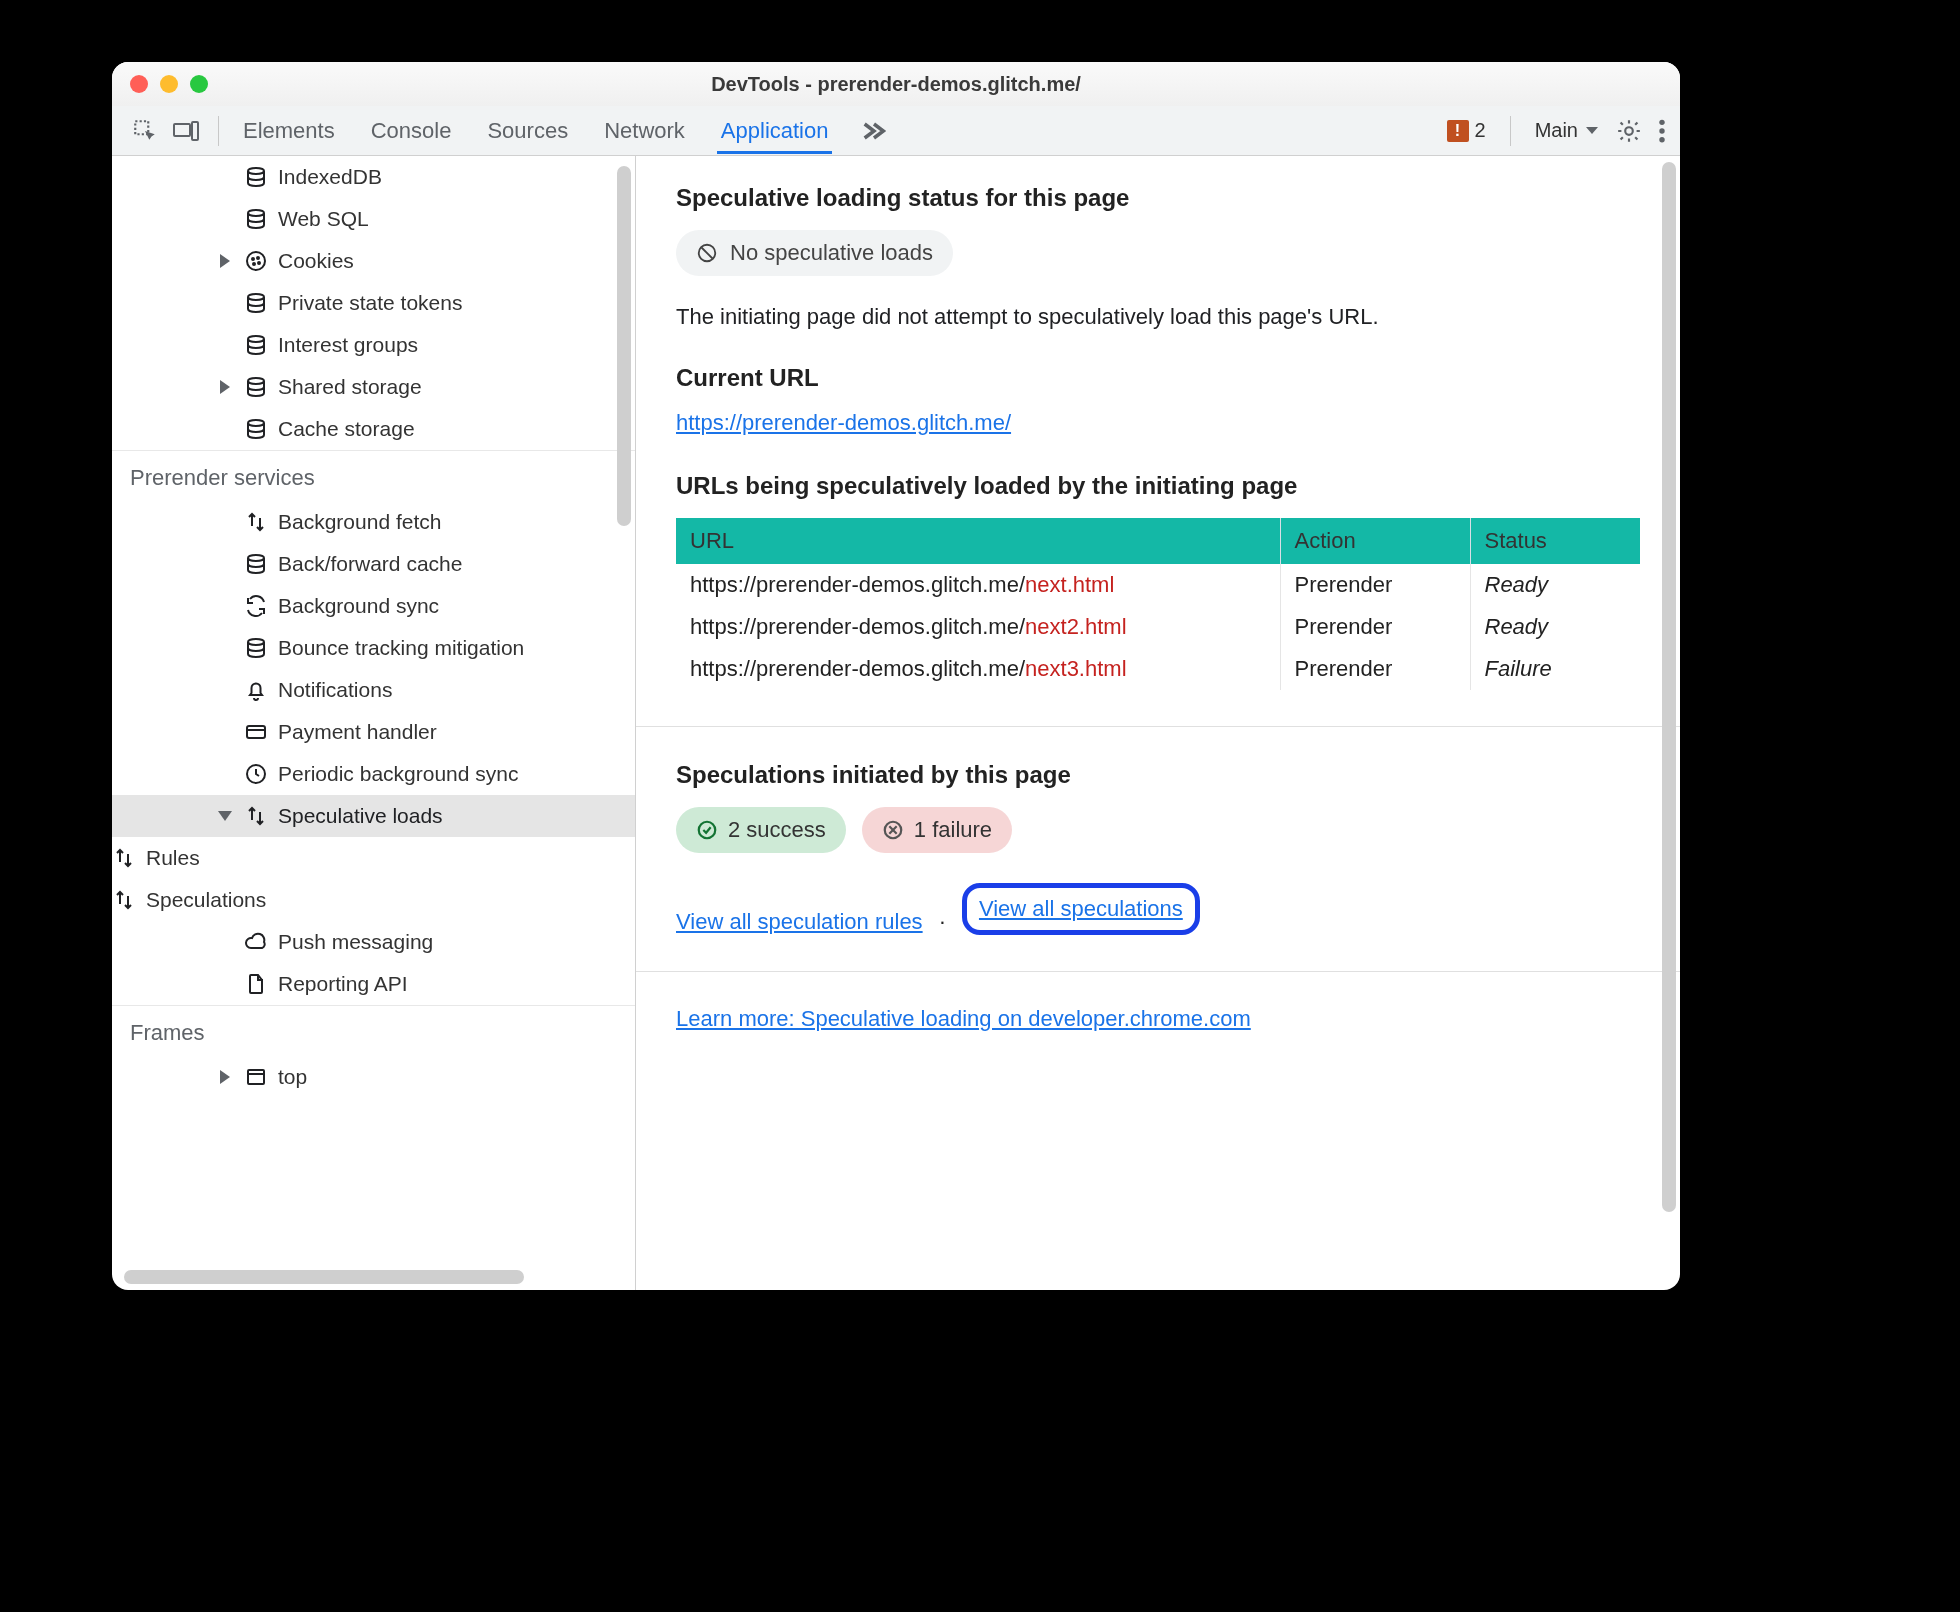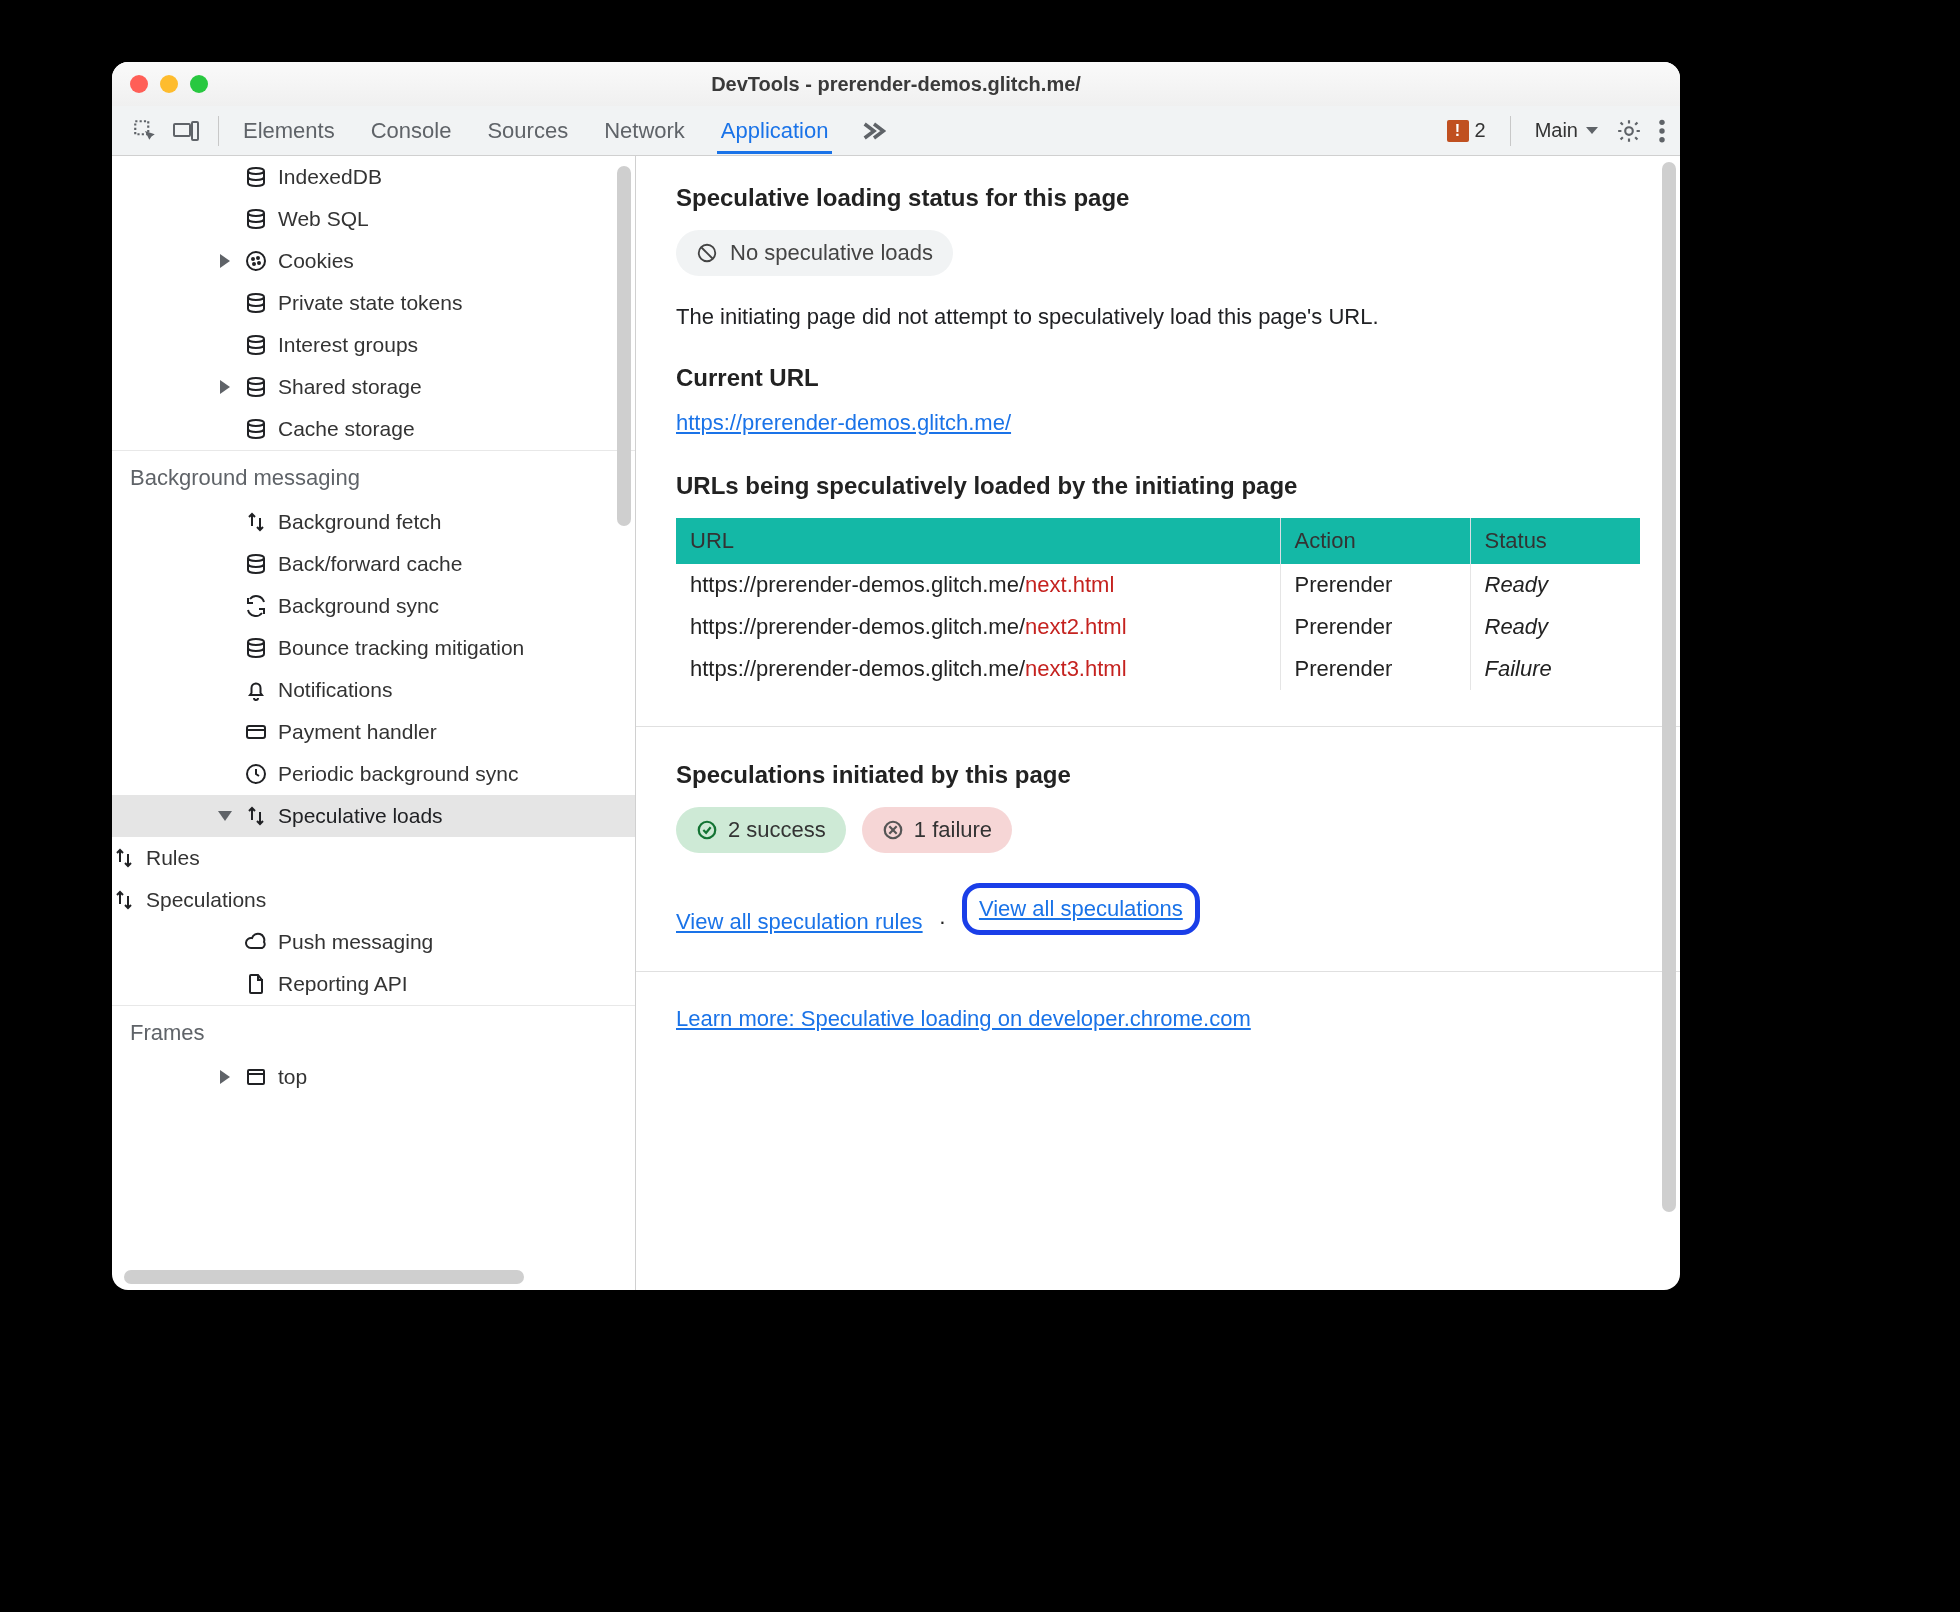--- a/index.html
+++ b/index.html
@@ -354,21 +354,21 @@
         <span class="sb-icon">
             <svg width="24" height="24" viewBox="0 0 24 24" fill="none" stroke="#202124" stroke-width="2">
               <ellipse cx="12" cy="6" rx="8" ry="3"></ellipse>
               <path d="M4 6v12c0 1.7 3.6 3 8 3s8-1.3 8-3V6"></path>
               <path d="M4 12c0 1.7 3.6 3 8 3s8-1.3 8-3"></path>
             </svg>
           </span>
         <span>Cache storage</span>
       </div>
 
-      <div class="sb-group-label">Background messaging</div>
+      <div class="sb-group-label">Prerender services</div>
 
       <div class="sb-item indent1">
         <span class="sb-icon">
             <svg width="24" height="24" viewBox="0 0 24 24" fill="none" stroke="#202124" stroke-width="2">
               <path d="M8 4v12"></path>
               <path d="M5 7l3-3 3 3"></path>
               <path d="M16 20V8"></path>
               <path d="M13 17l3 3 3-3"></path>
             </svg>
           </span>

